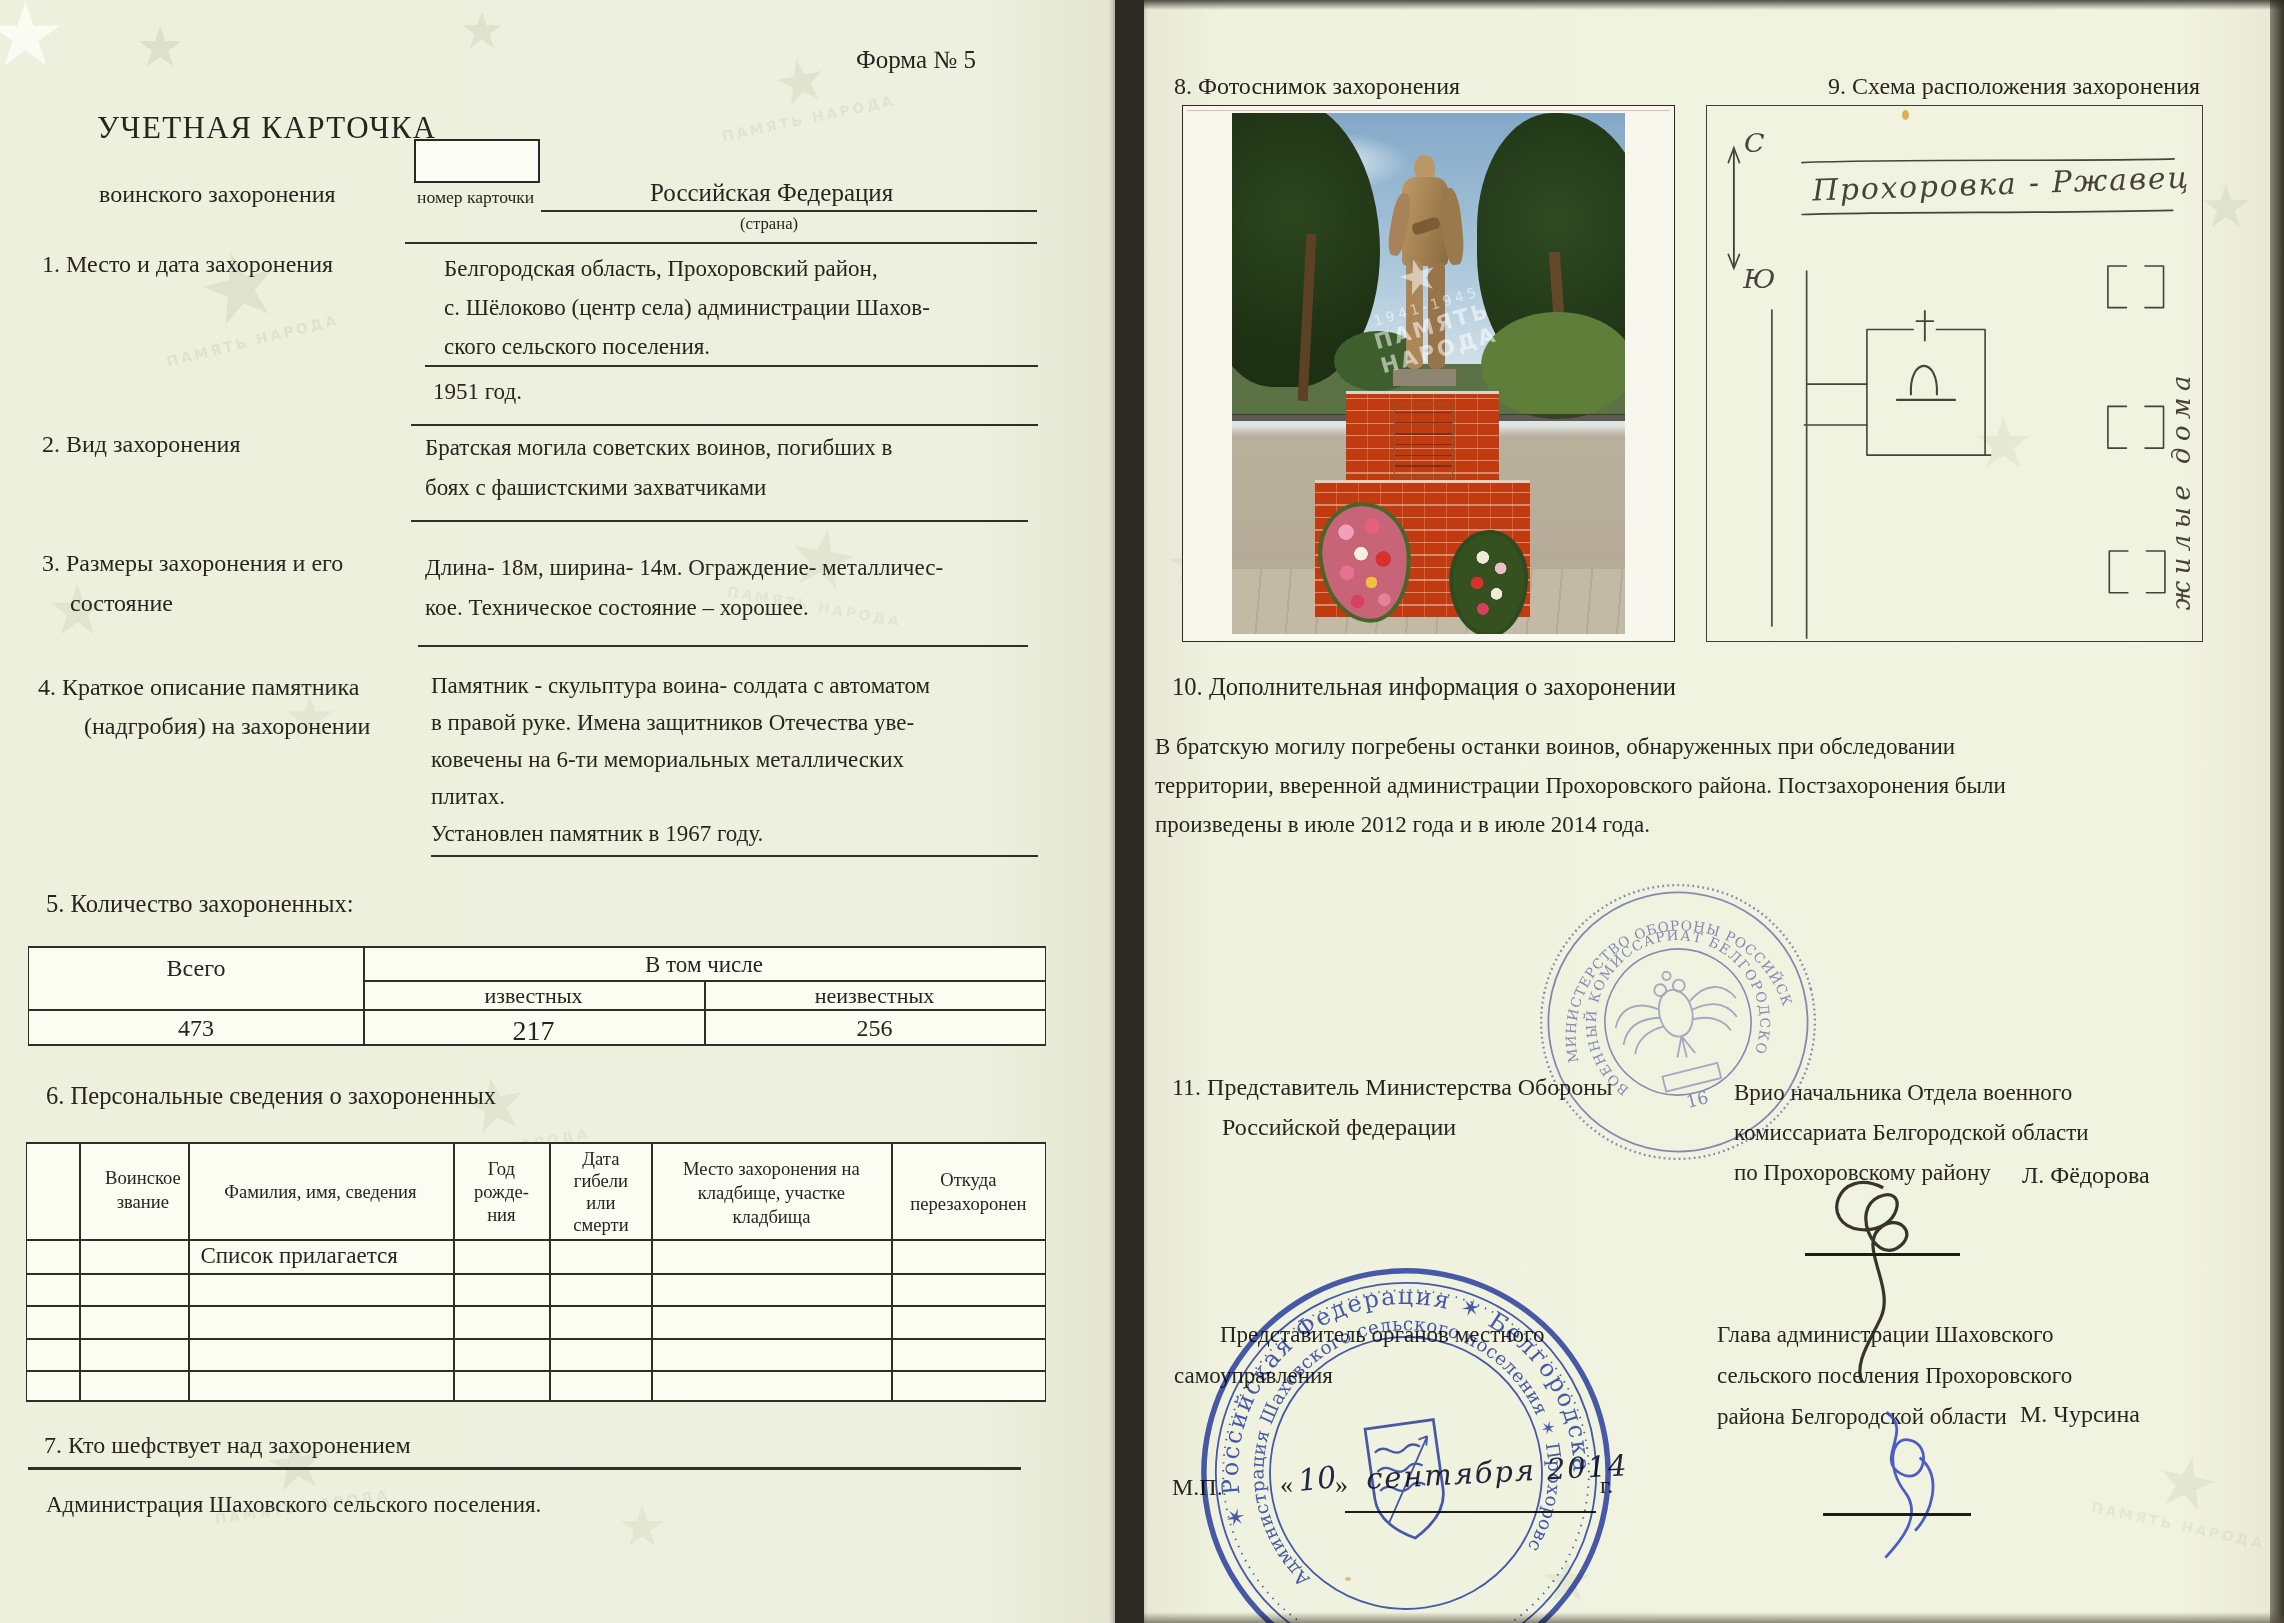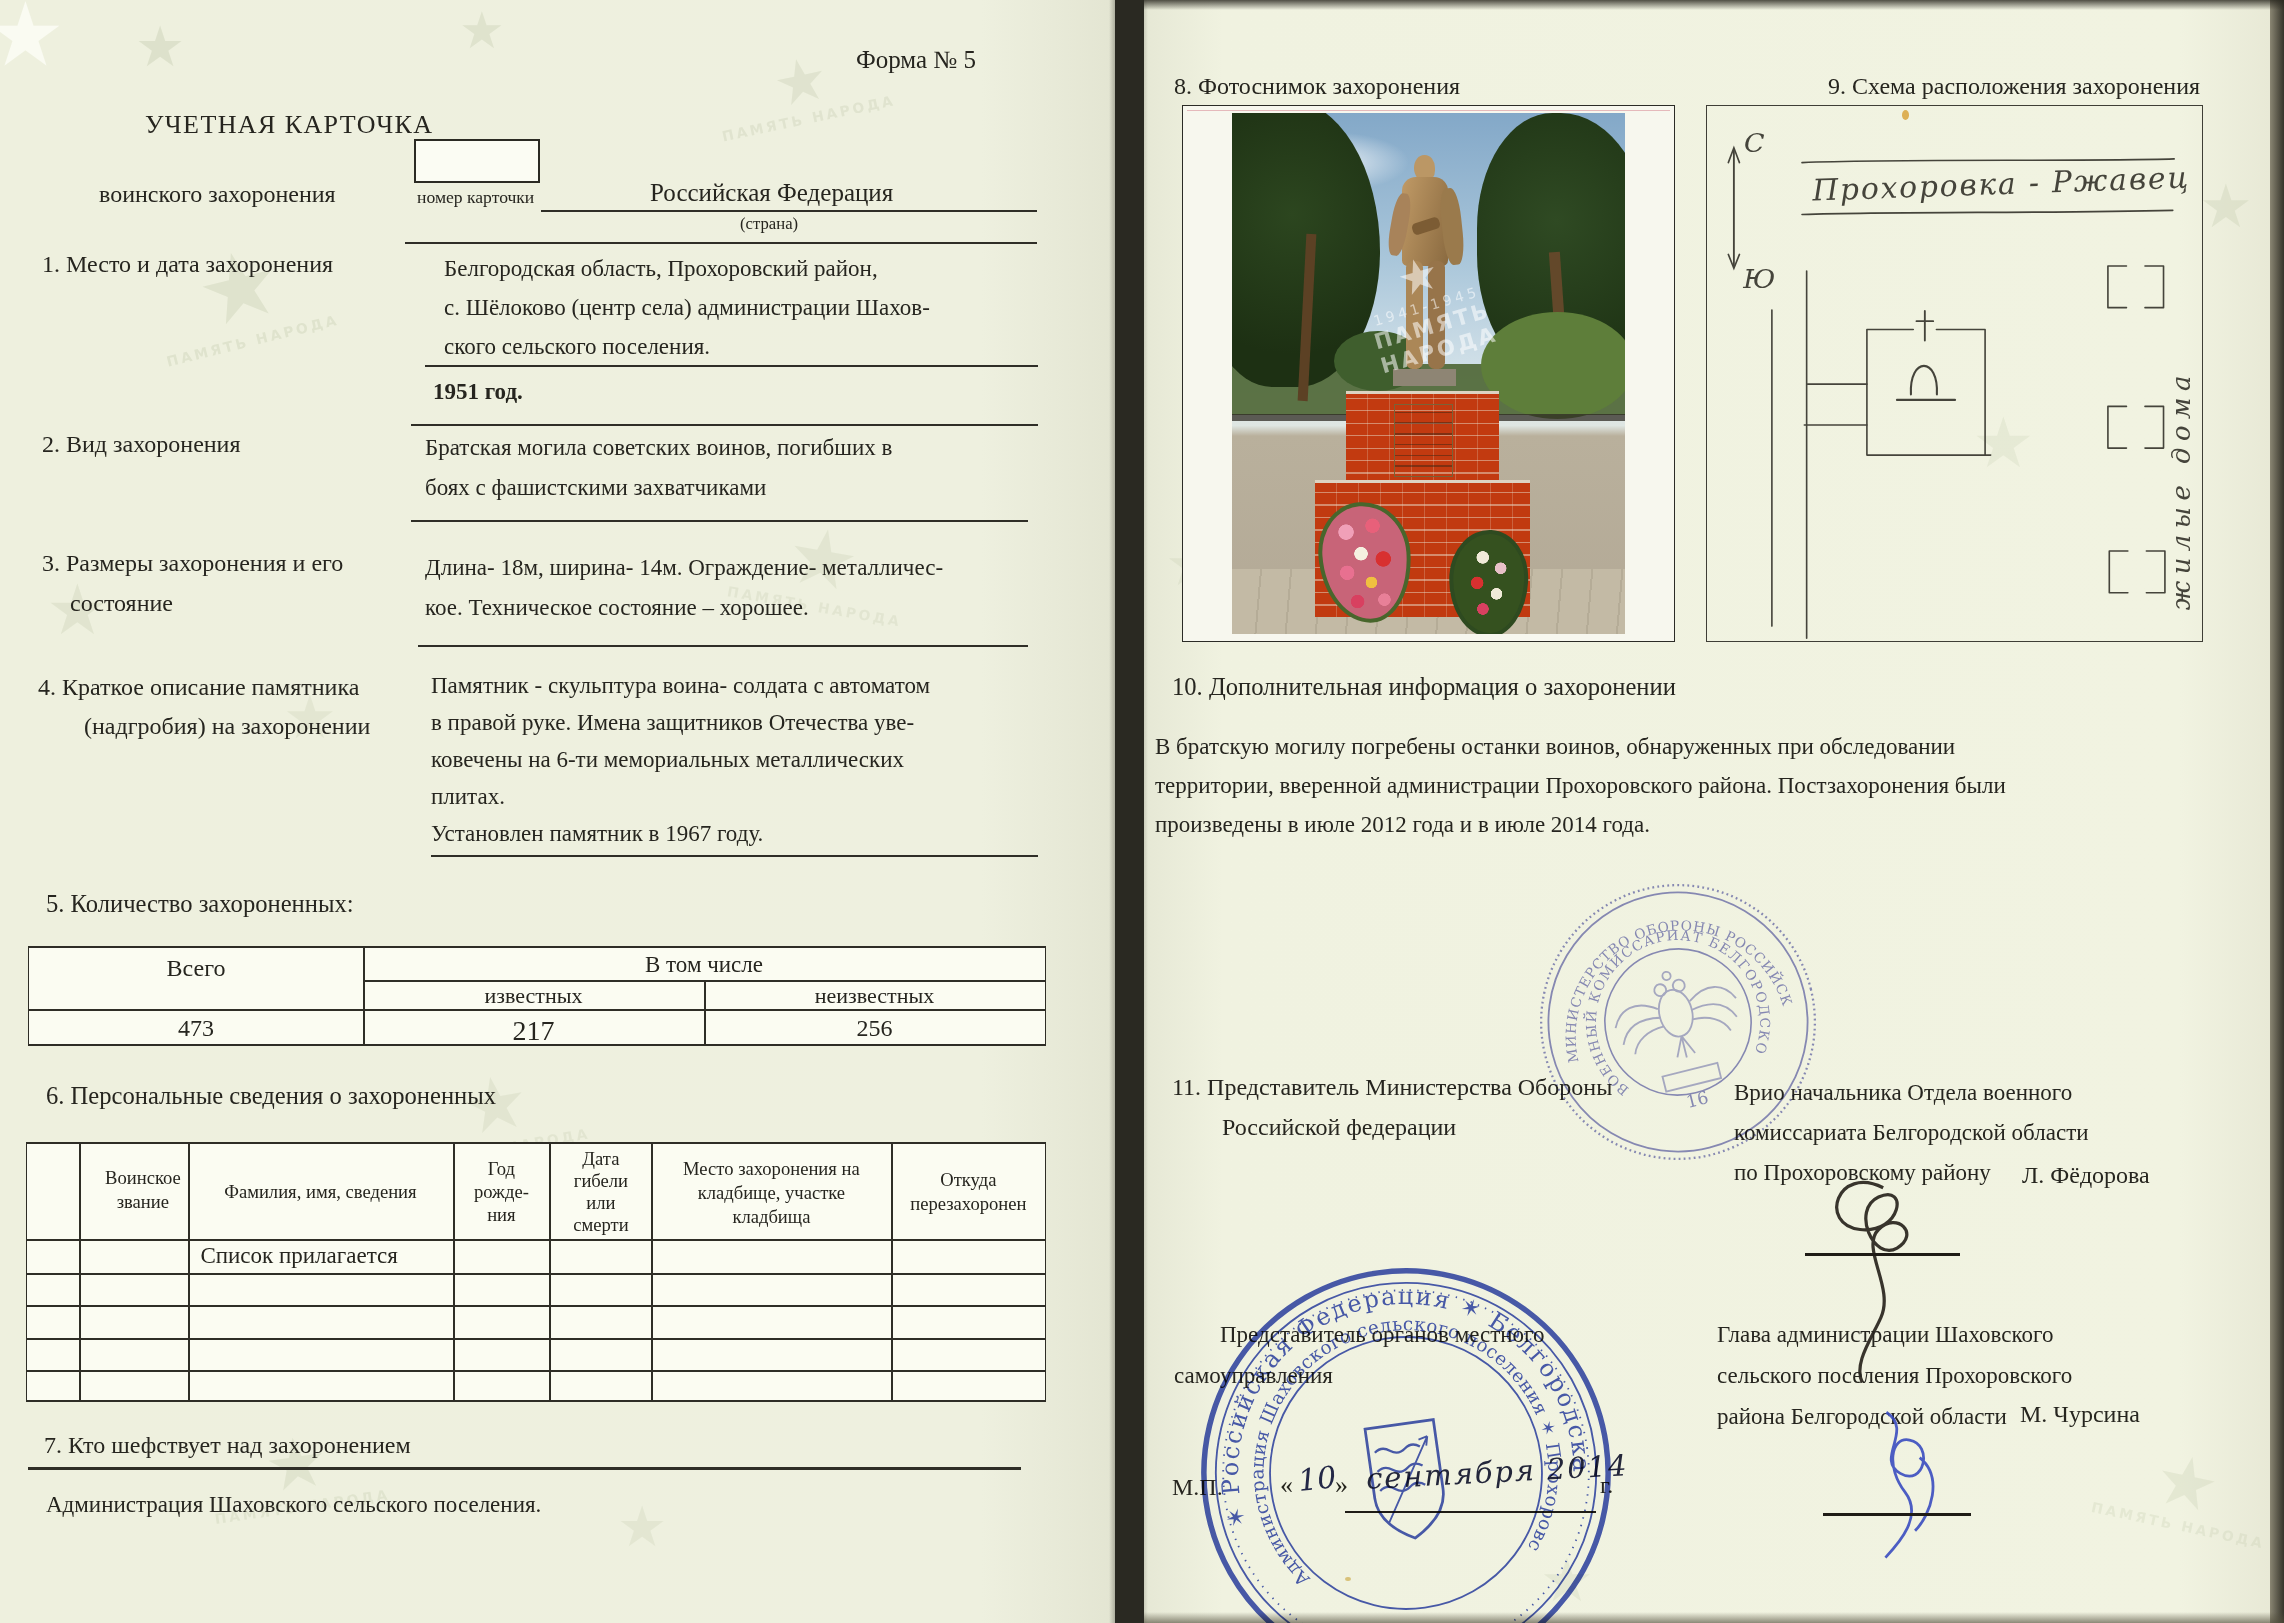--- a/index.html
+++ b/index.html
@@ -97,35 +97,35 @@
     </div>
 
   <div class="spot" style="left:1902px;top:110px;width:7.4px;height:10.2px;background:#d9a33c;opacity:.85;"></div>
   <div class="spot" style="left:1539px;top:539px;width:6.5px;height:5.6px;background:#cc7a22;opacity:.8;"></div>
   <div class="spot" style="left:320px;top:987px;width:4.6px;height:4.6px;background:#d3b23c;opacity:.7;"></div>
   <div class="spot" style="left:1345px;top:1577px;width:5.6px;height:4.2px;background:#c8a233;opacity:.6;"></div>
 
   <div class="abs" style="left:0;top:0;width:1115px;height:1624px;">
 
     <div class="abs printed" style="left:856px;top:46px;font-size:25px;">Форма  № 5</div>
-    <div class="abs printed" style="left:97px;top:110px;font-size:26px;letter-spacing:1.4px;margin-left:48px;">УЧЕТНАЯ КАРТОЧКА</div>
+    <div class="abs printed" style="left:97px;top:110px;font-size:31px;letter-spacing:1.4px;">УЧЕТНАЯ КАРТОЧКА</div>
     <div class="abs" style="left:414px;top:139px;width:122px;height:40px;border:2.3px solid #2b2a23;background:#fbfcf3;"></div>
     <div class="abs printed" style="left:99px;top:181px;font-size:24px;">воинского захоронения</div>
     <div class="abs printed" style="left:417px;top:187px;font-size:17.6px;">номер карточки</div>
     <div class="abs printed" style="left:650px;top:179px;font-size:25px;">Российская  Федерация</div>
     <div class="hline" style="left:541px;top:210px;width:496px;"></div>
     <div class="abs printed" style="left:740px;top:214px;font-size:16.7px;">(страна)</div>
     <div class="hline" style="left:405px;top:242px;width:632px;"></div>
 
     <div class="lbl printed" style="left:42px;top:251px;">1. Место и дата захоронения</div>
     <div class="val printed pre" style="left:444px;top:249px;width:631px;">Белгородская область, Прохоровский район,
 с. Шёлоково (центр села)  администрации  Шахов-
 ского сельского поселения.</div>
     <div class="hline" style="left:425px;top:365px;width:613px;"></div>
-    <div class="val printed" style="left:433px;top:372px;font-weight:bold;">1951 год.</div>
+    <div class="val printed" style="left:433px;top:372px;">1951 год.</div>
     <div class="hline" style="left:411px;top:424px;width:627px;"></div>
 
     <div class="lbl printed" style="left:42px;top:431px;">2. Вид захоронения</div>
     <div class="val printed pre" style="left:425px;top:428px;width:631px;line-height:40px;">Братская  могила советских воинов, погибших  в
 боях с фашистскими захватчиками</div>
     <div class="hline" style="left:411px;top:520px;width:617px;"></div>
 
     <div class="lbl printed" style="left:42px;top:550px;">3. Размеры захоронения и его</div>
     <div class="lbl printed" style="left:70px;top:590px;">состояние</div>
     <div class="val printed pre" style="left:425px;top:548px;width:631px;line-height:40px;">Длина- 18м, ширина- 14м. Ограждение- металличес-

